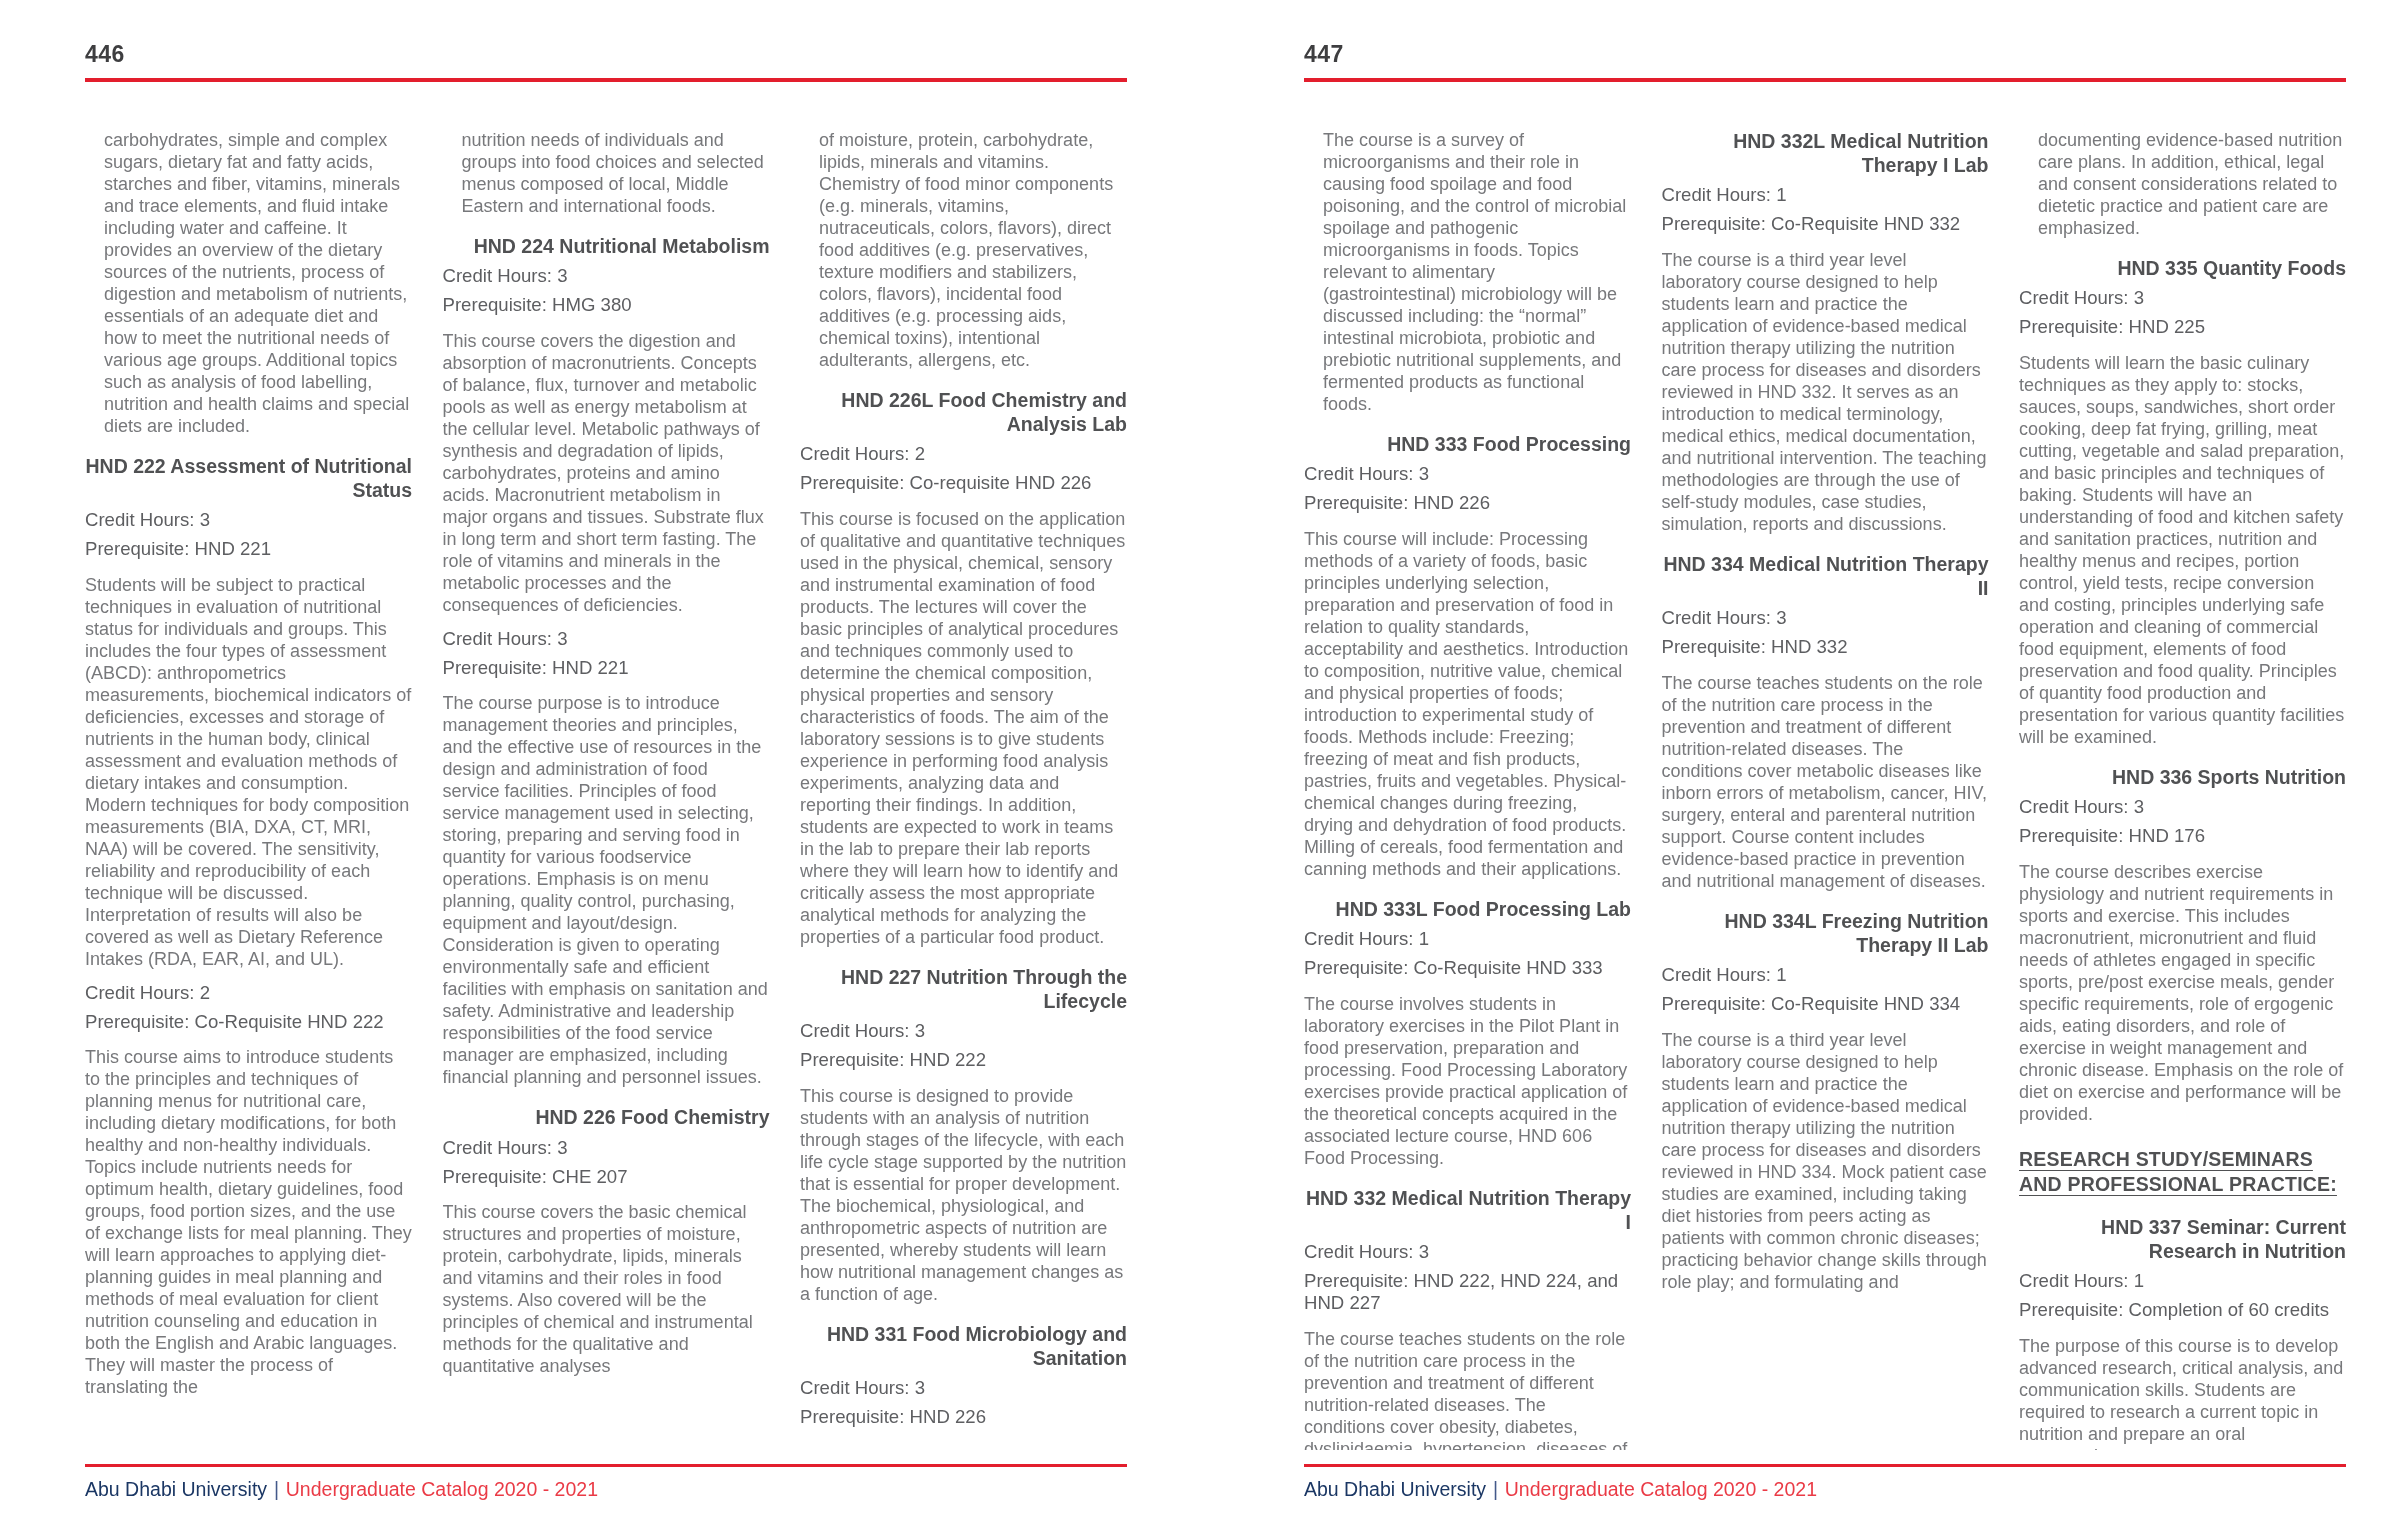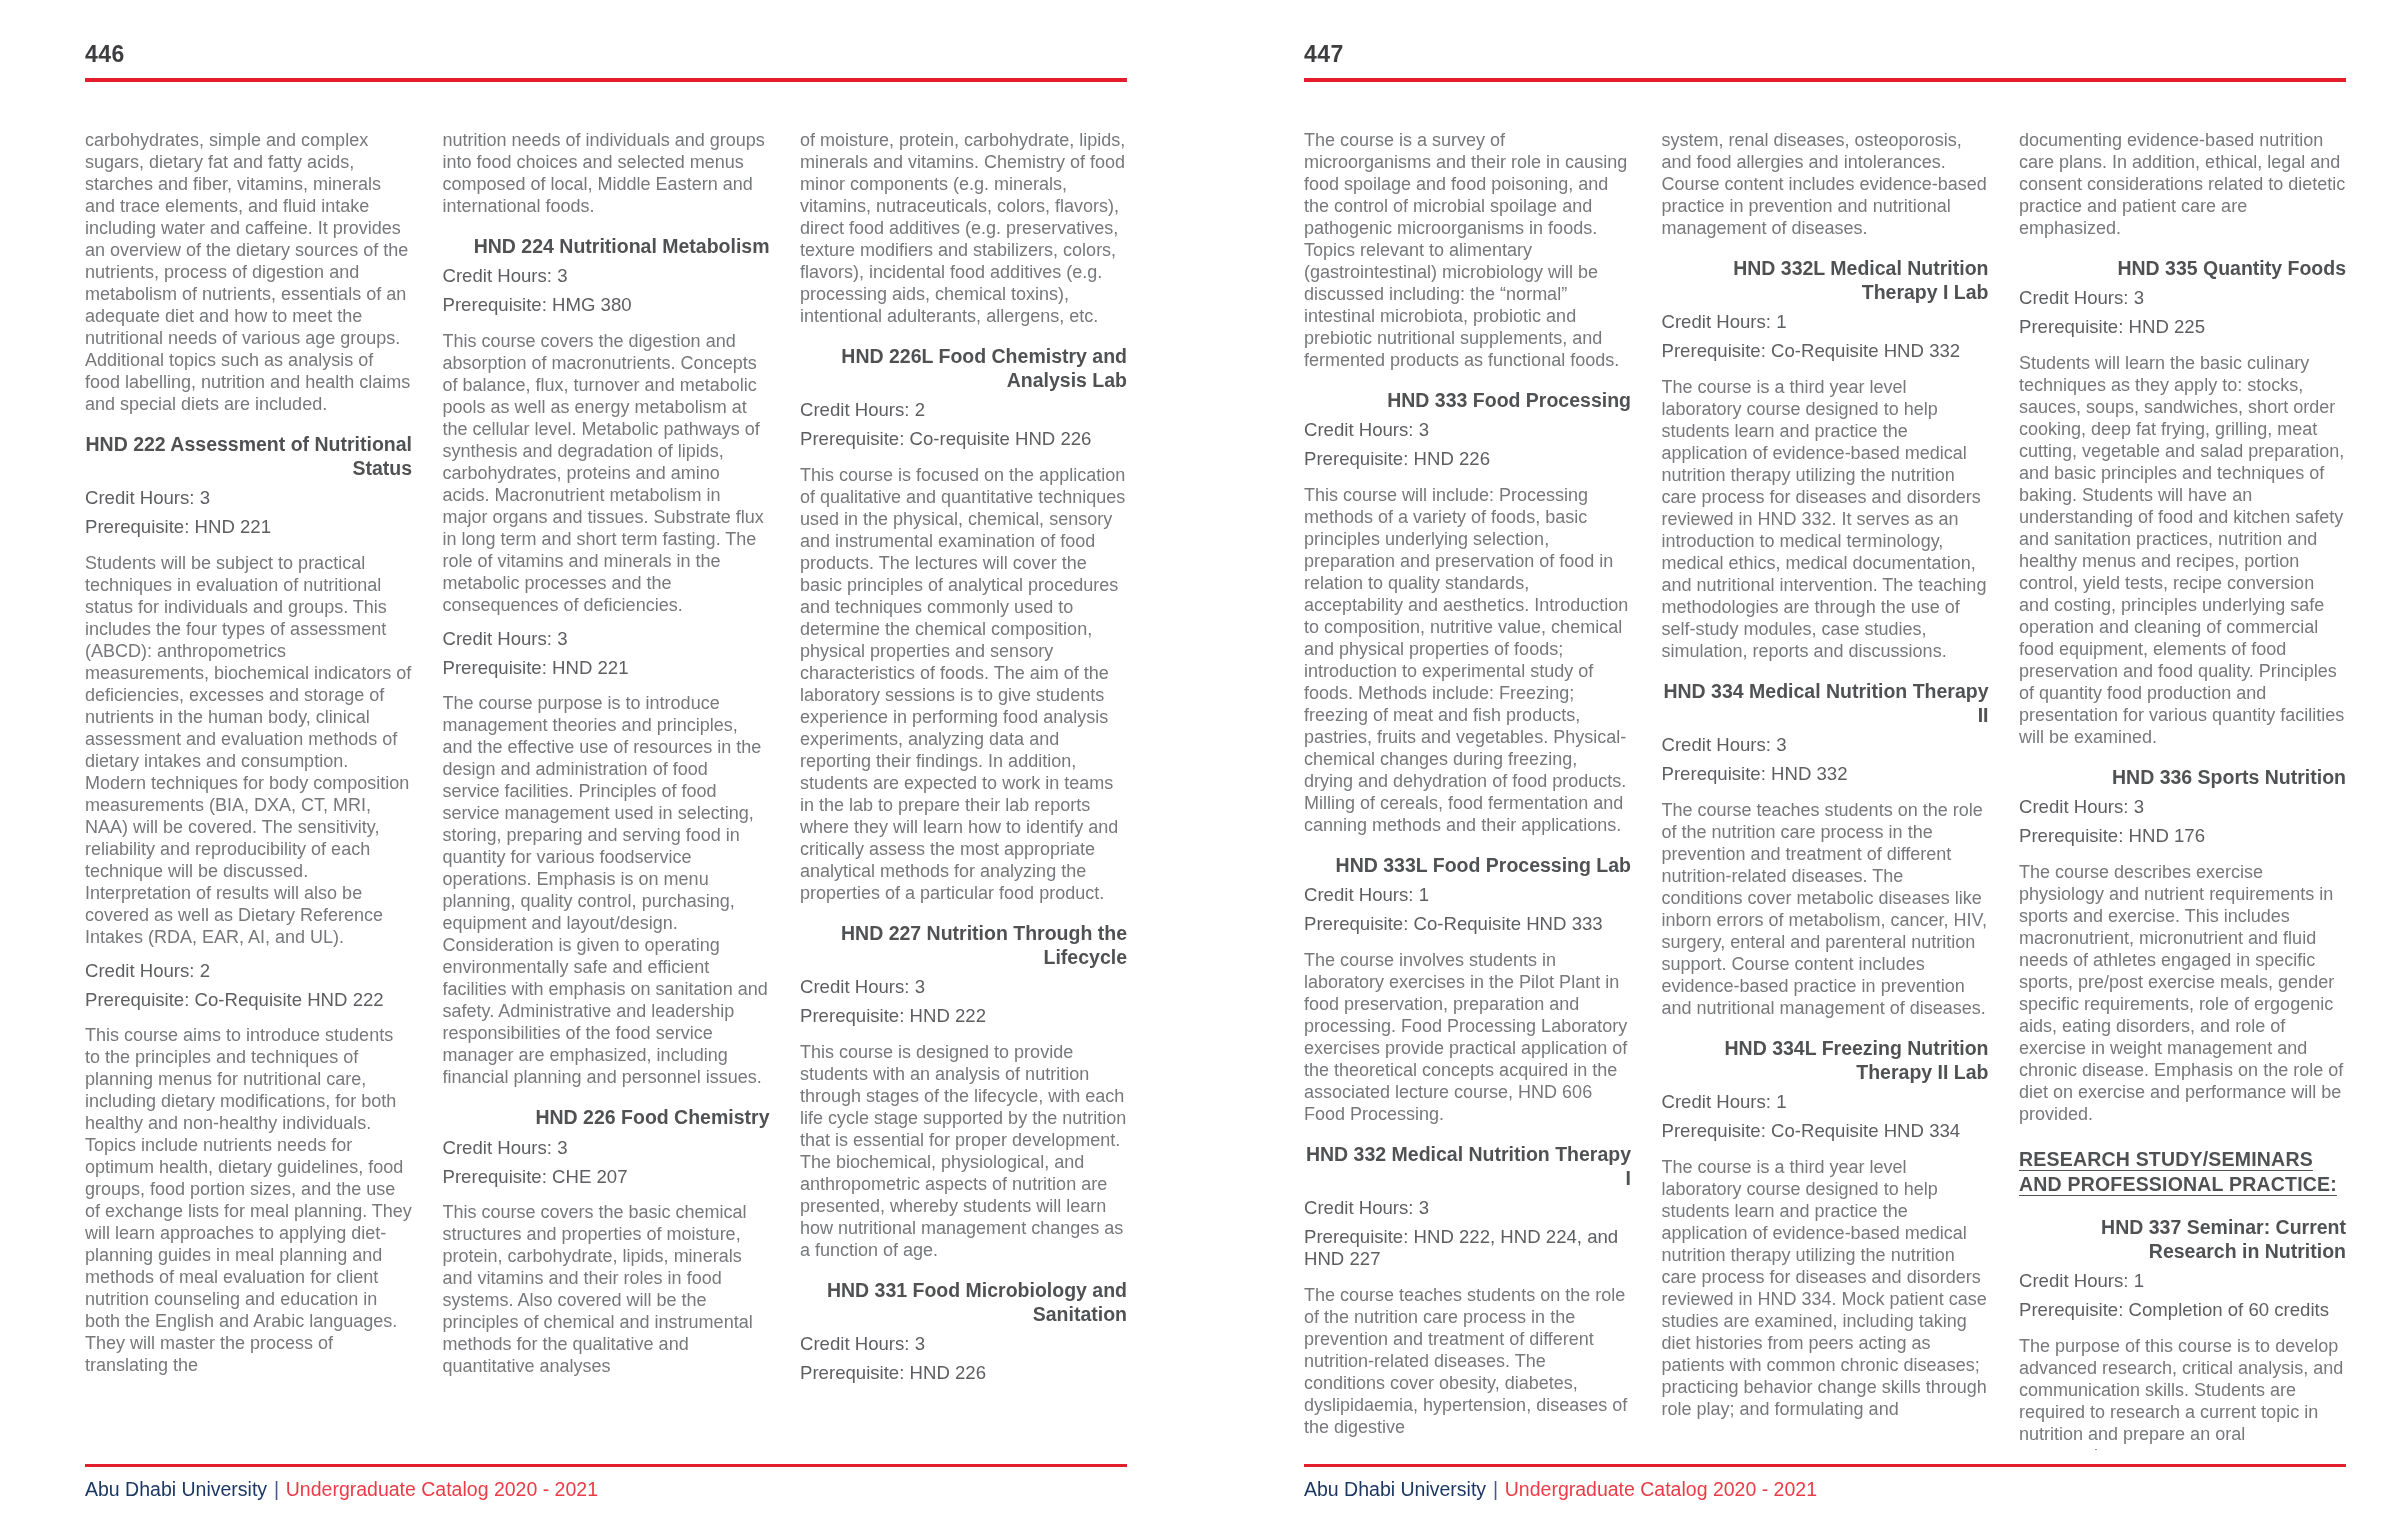--- a/index.html
+++ b/index.html
@@ -20,21 +20,21 @@
     letter-spacing:0.4px; line-height:25.4px;
   }
   .head-rule { height:4.2px; background:#e31e2d; margin-top:10.2px; }
 
   .cols {
     display:flex; gap:30.5px; margin-top:47px;
     height:1321px; overflow:hidden;
   }
   .col { width:327px; flex:0 0 327px; overflow:hidden; }
 
-  .col > :first-child { margin-top:0 !important; }
+  .col > :first-child { margin-top:0 !important;margin-left:19px; }
 
   p.body {
     font-size:18px; line-height:22px; color:#77787b;
     margin:0 0 12px 0; text-align:left;
   }
   h3.course-title {
     font-size:19.5px; line-height:24px; font-weight:700; color:#505153;
     margin:17px 0 7.6px 0;
     text-align:right;
   }
@@ -129,21 +129,20 @@
             <h3 class="course-title">HND 333L Food Processing Lab</h3>
             <p class="meta">Credit Hours: 1</p>
             <p class="meta prereq">Prerequisite: Co-Requisite HND 333</p>
             <p class="body">The course involves students in laboratory exercises in the Pilot Plant in food preservation, preparation and processing.  Food Processing Laboratory exercises provide practical application of the theoretical concepts acquired in the associated lecture course, HND 606 Food Processing.</p>
             <h3 class="course-title">HND 332 Medical Nutrition Therapy I</h3>
             <p class="meta">Credit Hours: 3</p>
             <p class="meta prereq">Prerequisite: HND 222, HND 224, and HND 227</p>
             <p class="body">The course teaches students on the role of the nutrition care process in the prevention and treatment of different nutrition-related diseases. The conditions cover obesity, diabetes, dyslipidaemia, hypertension, diseases of the digestive</p>
           </div>
         <div class="col">
-            <p class="body">system, renal diseases, osteoporosis, and food allergies and intolerances. Course content includes evidence-based practice in prevention and nutritional management of diseases.</p>
             <h3 class="course-title">HND 332L Medical Nutrition Therapy I Lab</h3>
             <p class="meta">Credit Hours: 1</p>
             <p class="meta prereq">Prerequisite: Co-Requisite HND 332</p>
             <p class="body">The course is a third year level laboratory course designed to help students learn and practice the application of evidence-based medical nutrition therapy utilizing the nutrition care process for diseases and disorders reviewed in HND 332.  It serves as an introduction to medical terminology, medical ethics, medical documentation, and nutritional intervention.  The teaching methodologies are through the use of self-study modules, case studies, simulation, reports and discussions.</p>
             <h3 class="course-title">HND 334 Medical Nutrition Therapy II</h3>
             <p class="meta">Credit Hours: 3</p>
             <p class="meta prereq">Prerequisite: HND 332</p>
             <p class="body">The course teaches students on the role of the nutrition care process in the prevention and treatment of different nutrition-related diseases. The conditions cover metabolic diseases like inborn errors of metabolism, cancer, HIV, surgery, enteral and parenteral nutrition support. Course content includes evidence-based practice in prevention and nutritional management of diseases.</p>
             <h3 class="course-title">HND 334L Freezing Nutrition Therapy II Lab</h3>
             <p class="meta">Credit Hours: 1</p>

